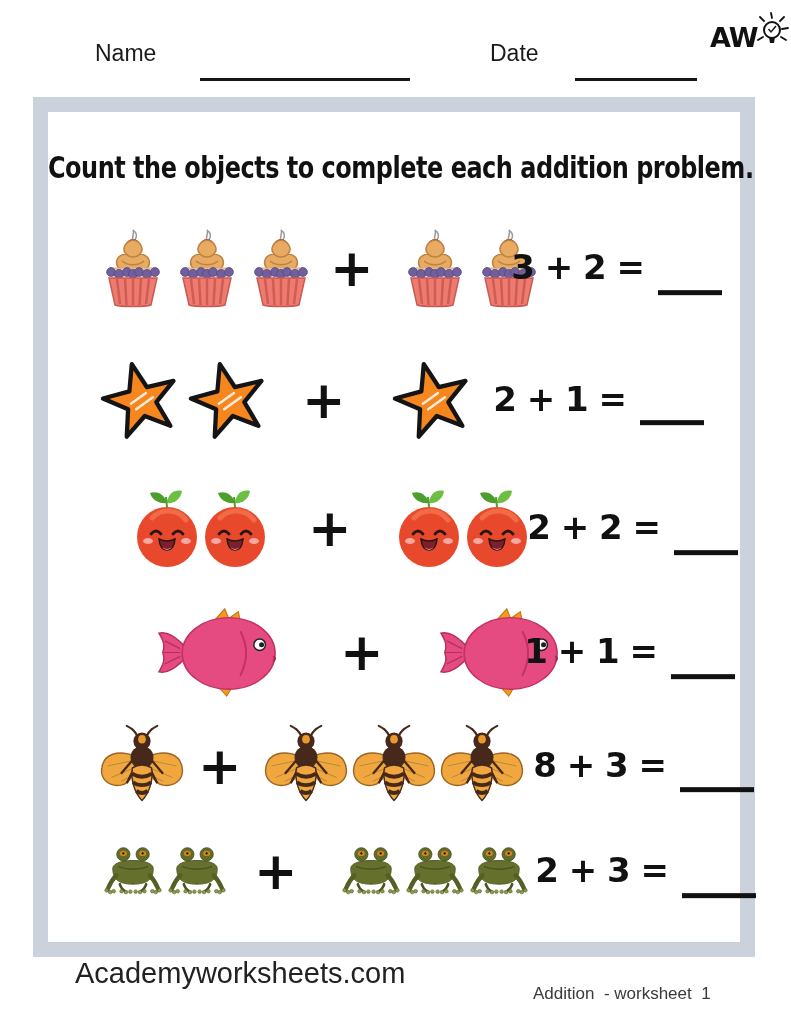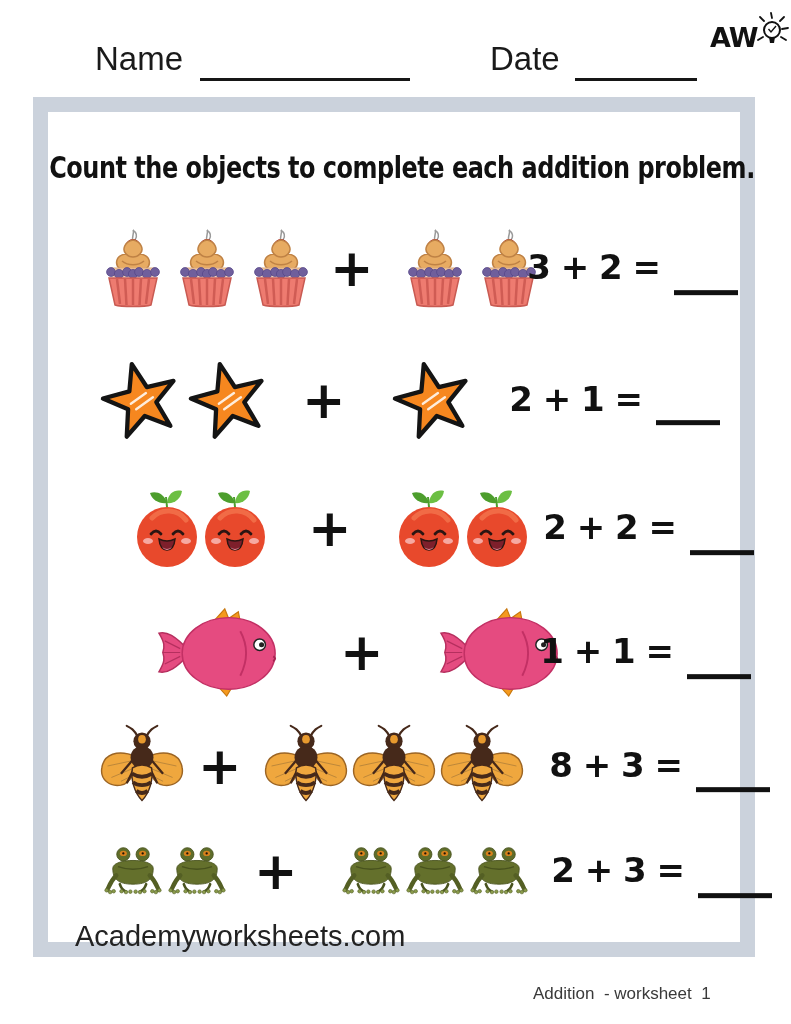--- a/index.html
+++ b/index.html
@@ -4,30 +4,30 @@
 <style>
   html,body{margin:0;padding:0;background:#fff;}
   .page{position:relative;width:791px;height:1024px;background:#ffffff;overflow:hidden;
         font-family:"Liberation Sans",sans-serif;color:#111;}
 
   
   .logo{position:absolute;left:710px;top:12px;display:flex;align-items:flex-start;}
   .logo-text{font-family:"DejaVu Sans",sans-serif;font-weight:bold;font-size:27px;letter-spacing:-1px;margin-top:10px;}
   .logo-bulb{width:34px;height:40px;margin-left:-2px;}
 
-  .topline{position:absolute;top:40px;left:0;width:100%;height:50px;font-size:33px;color:#1a1a1a;text-align:center;}
+  .topline{position:absolute;top:40px;left:0;width:100%;height:50px;font-size:23px;color:#1a1a1a;text-align:center;}
   .name-label{position:absolute;left:95px;top:0;}
   .name-blank{position:absolute;left:200px;top:0;width:210px;height:38px;border-bottom:3px solid #161616;}
   .date-label{position:absolute;left:490px;top:0;}
   .date-blank{position:absolute;left:575px;top:0;width:122px;height:38px;border-bottom:3px solid #161616;}
 
   
   .frame{position:absolute;left:33px;top:97px;width:722px;height:860px;box-sizing:border-box;
          border:15px solid #cbd2dc;background:#fff;overflow:visible;}
-  .frame-inner{position:relative;width:100%;height:100%;padding-left:16px;}
+  .frame-inner{position:relative;width:100%;height:100%;}
 
   .title{position:absolute;top:38px;left:0;width:100%;text-align:center;
          font-family:"DejaVu Sans",sans-serif;font-weight:bold;font-size:24px;letter-spacing:-0.5px;
          transform:scaleY(1.28);transform-origin:top center;white-space:nowrap;}
 
   
   .row{position:absolute;left:0;width:100%;display:flex;align-items:center;box-sizing:border-box;}
   .objects{display:flex;align-items:center;}
   .plus{font-family:"DejaVu Sans",sans-serif;font-weight:bold;font-size:52px;line-height:1;color:#111;}
 
@@ -47,21 +47,21 @@
 
   .equation{position:absolute;top:50%;transform:translateY(-50%);display:flex;align-items:flex-end;white-space:nowrap;}
   .eq-text{font-family:"DejaVu Sans",sans-serif;font-weight:bold;font-size:34px;letter-spacing:-1px;line-height:1.05;}
   .eq-blank{display:inline-block;width:64px;height:36px;border-bottom:5px solid #111;margin-left:14px;margin-bottom:-9px;}
   .row-0 .equation{right:18px;} .row-1 .equation{right:36px;align-items:center;}
   .row-2 .equation{right:2px;}  .row-3 .equation{right:5px;}
   .row-4 .equation{right:-14px;}.row-5 .equation{right:-16px;}
   .row-4 .eq-blank,.row-5 .eq-blank{width:74px;}
 
   
-  .footer-site{position:absolute;left:75px;top:920px;font-size:29px;color:#222;}
+  .footer-site{position:absolute;left:75px;top:957px;font-size:29px;color:#222;}
   .footer-label{position:absolute;left:533px;top:984px;font-size:17px;color:#3a3a3a;white-space:pre;}
 
   .defs-holder{position:absolute;width:0;height:0;overflow:hidden;}
 </style>
 </head>
 <body>
 
 <svg class="defs-holder" aria-hidden="true">
   <defs>
     <symbol id="icon-lightbulb" viewBox="0 0 34 40">

